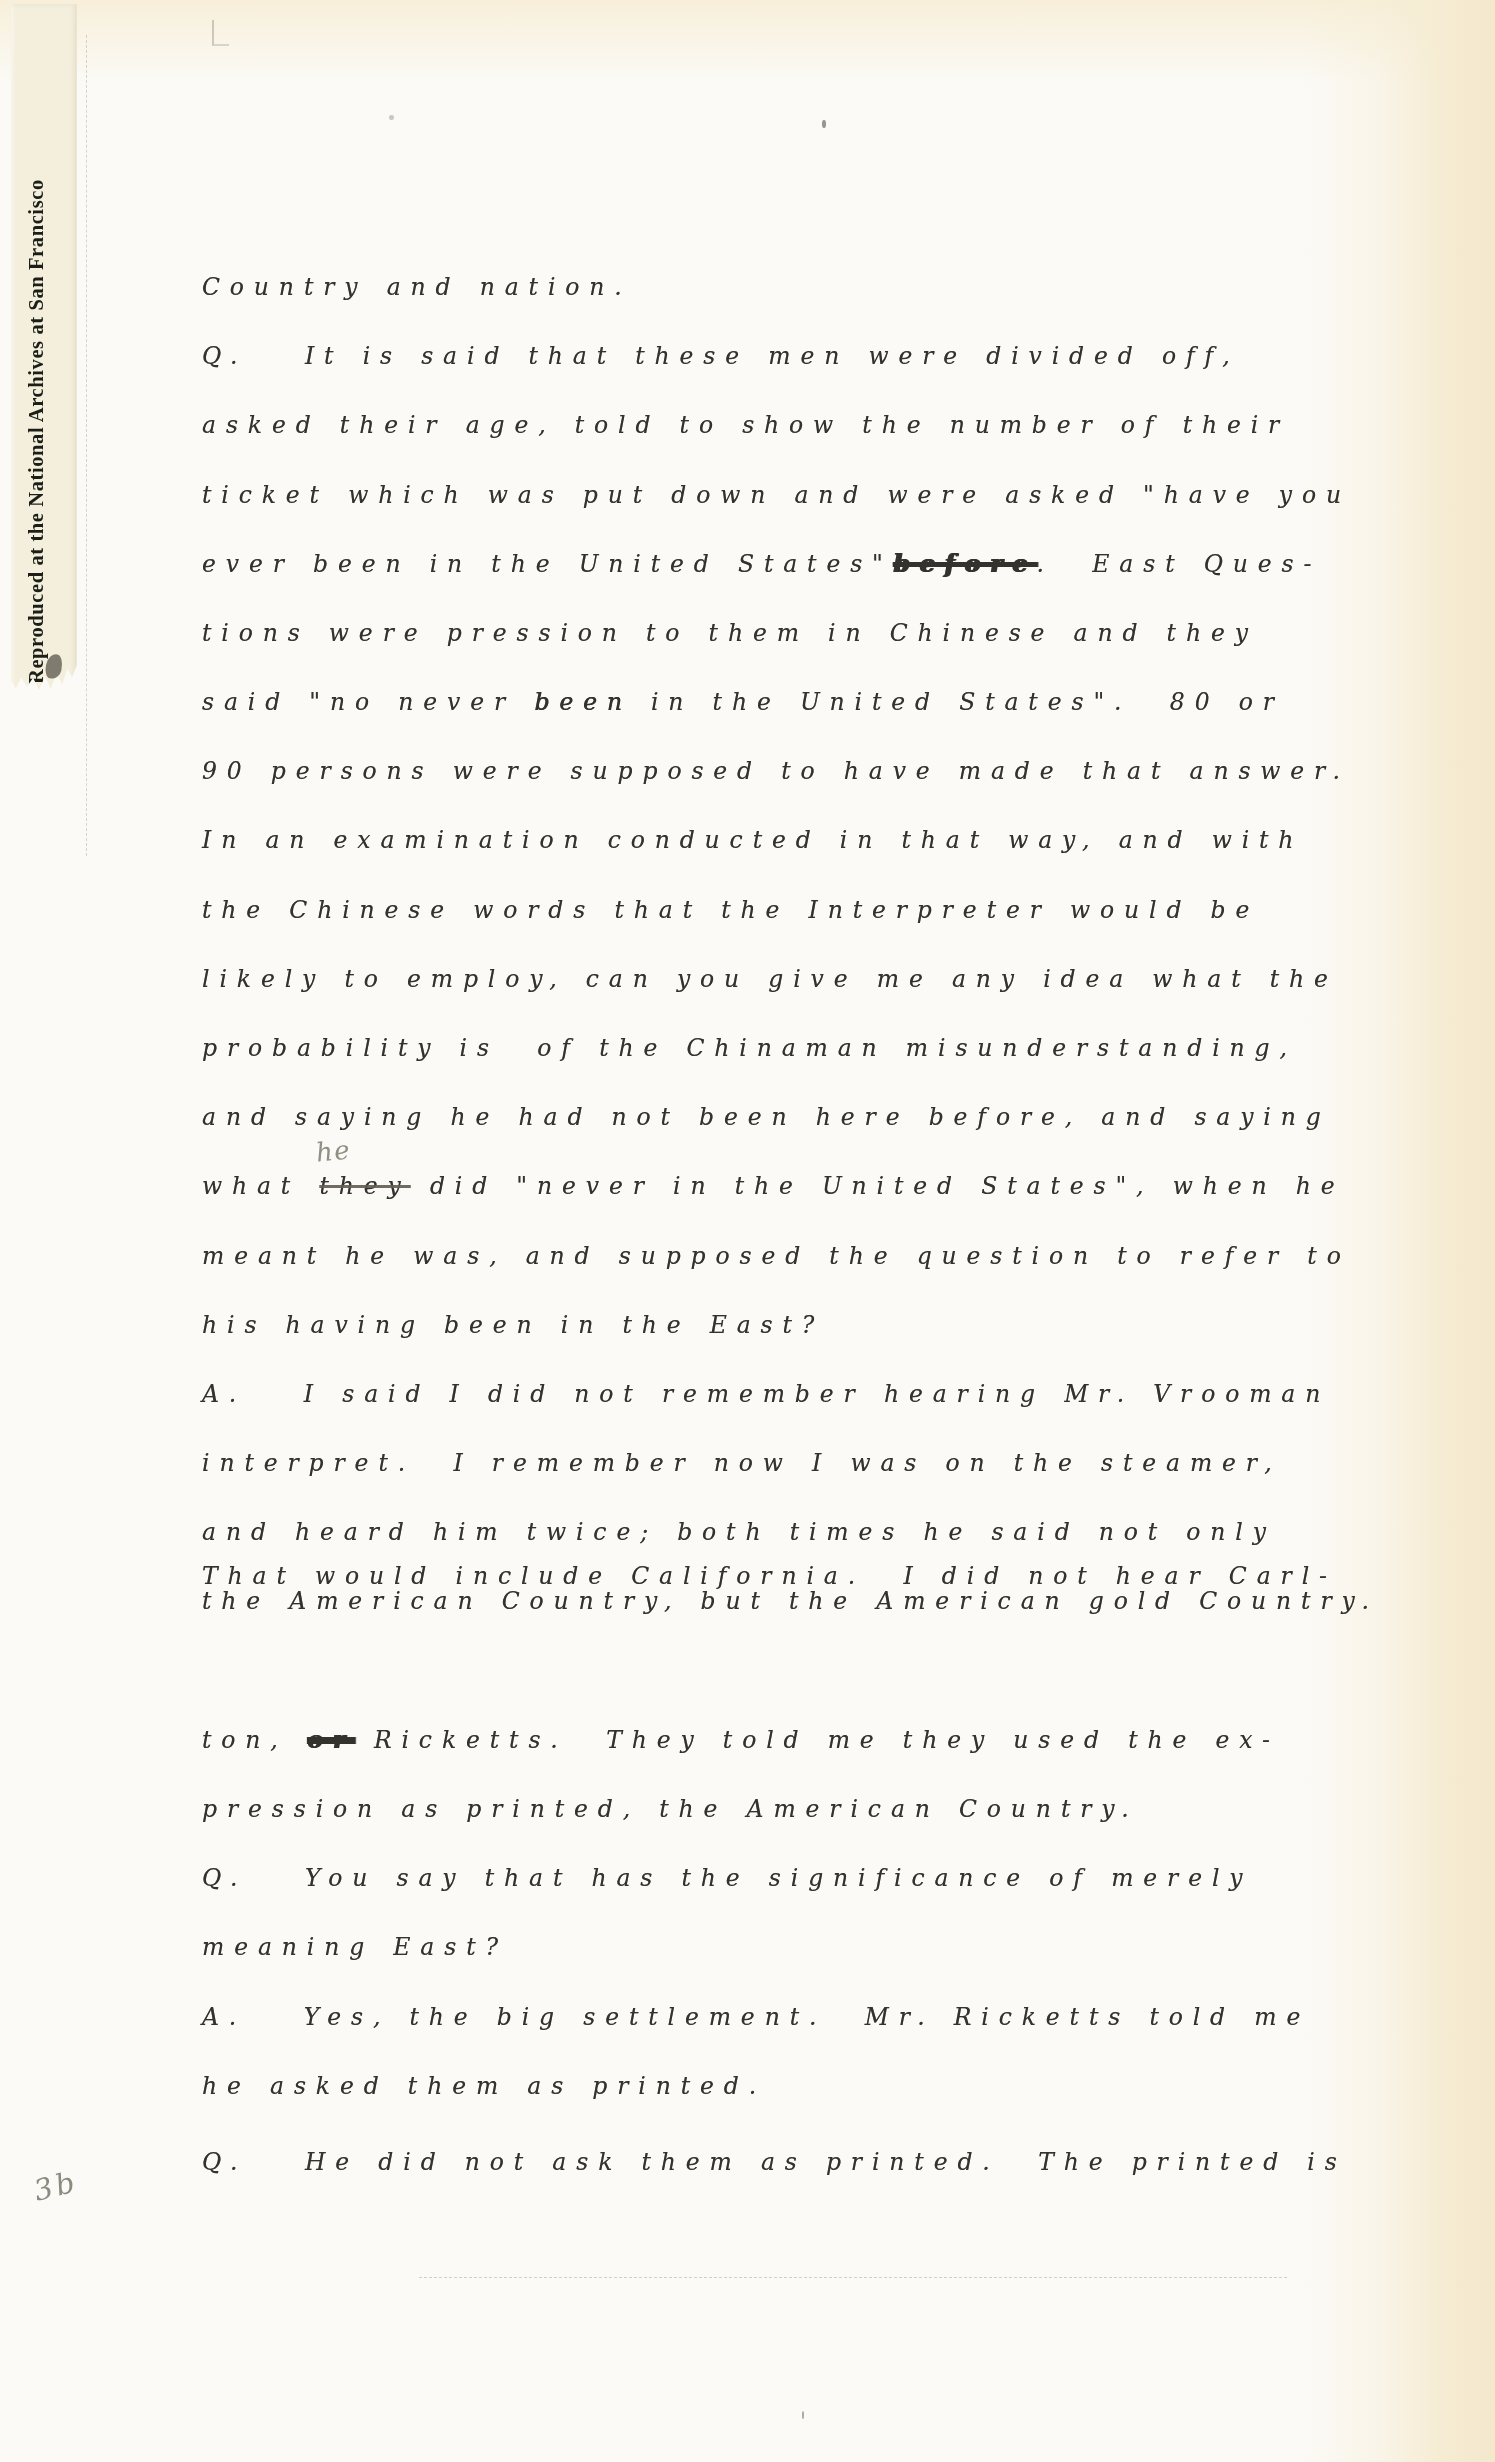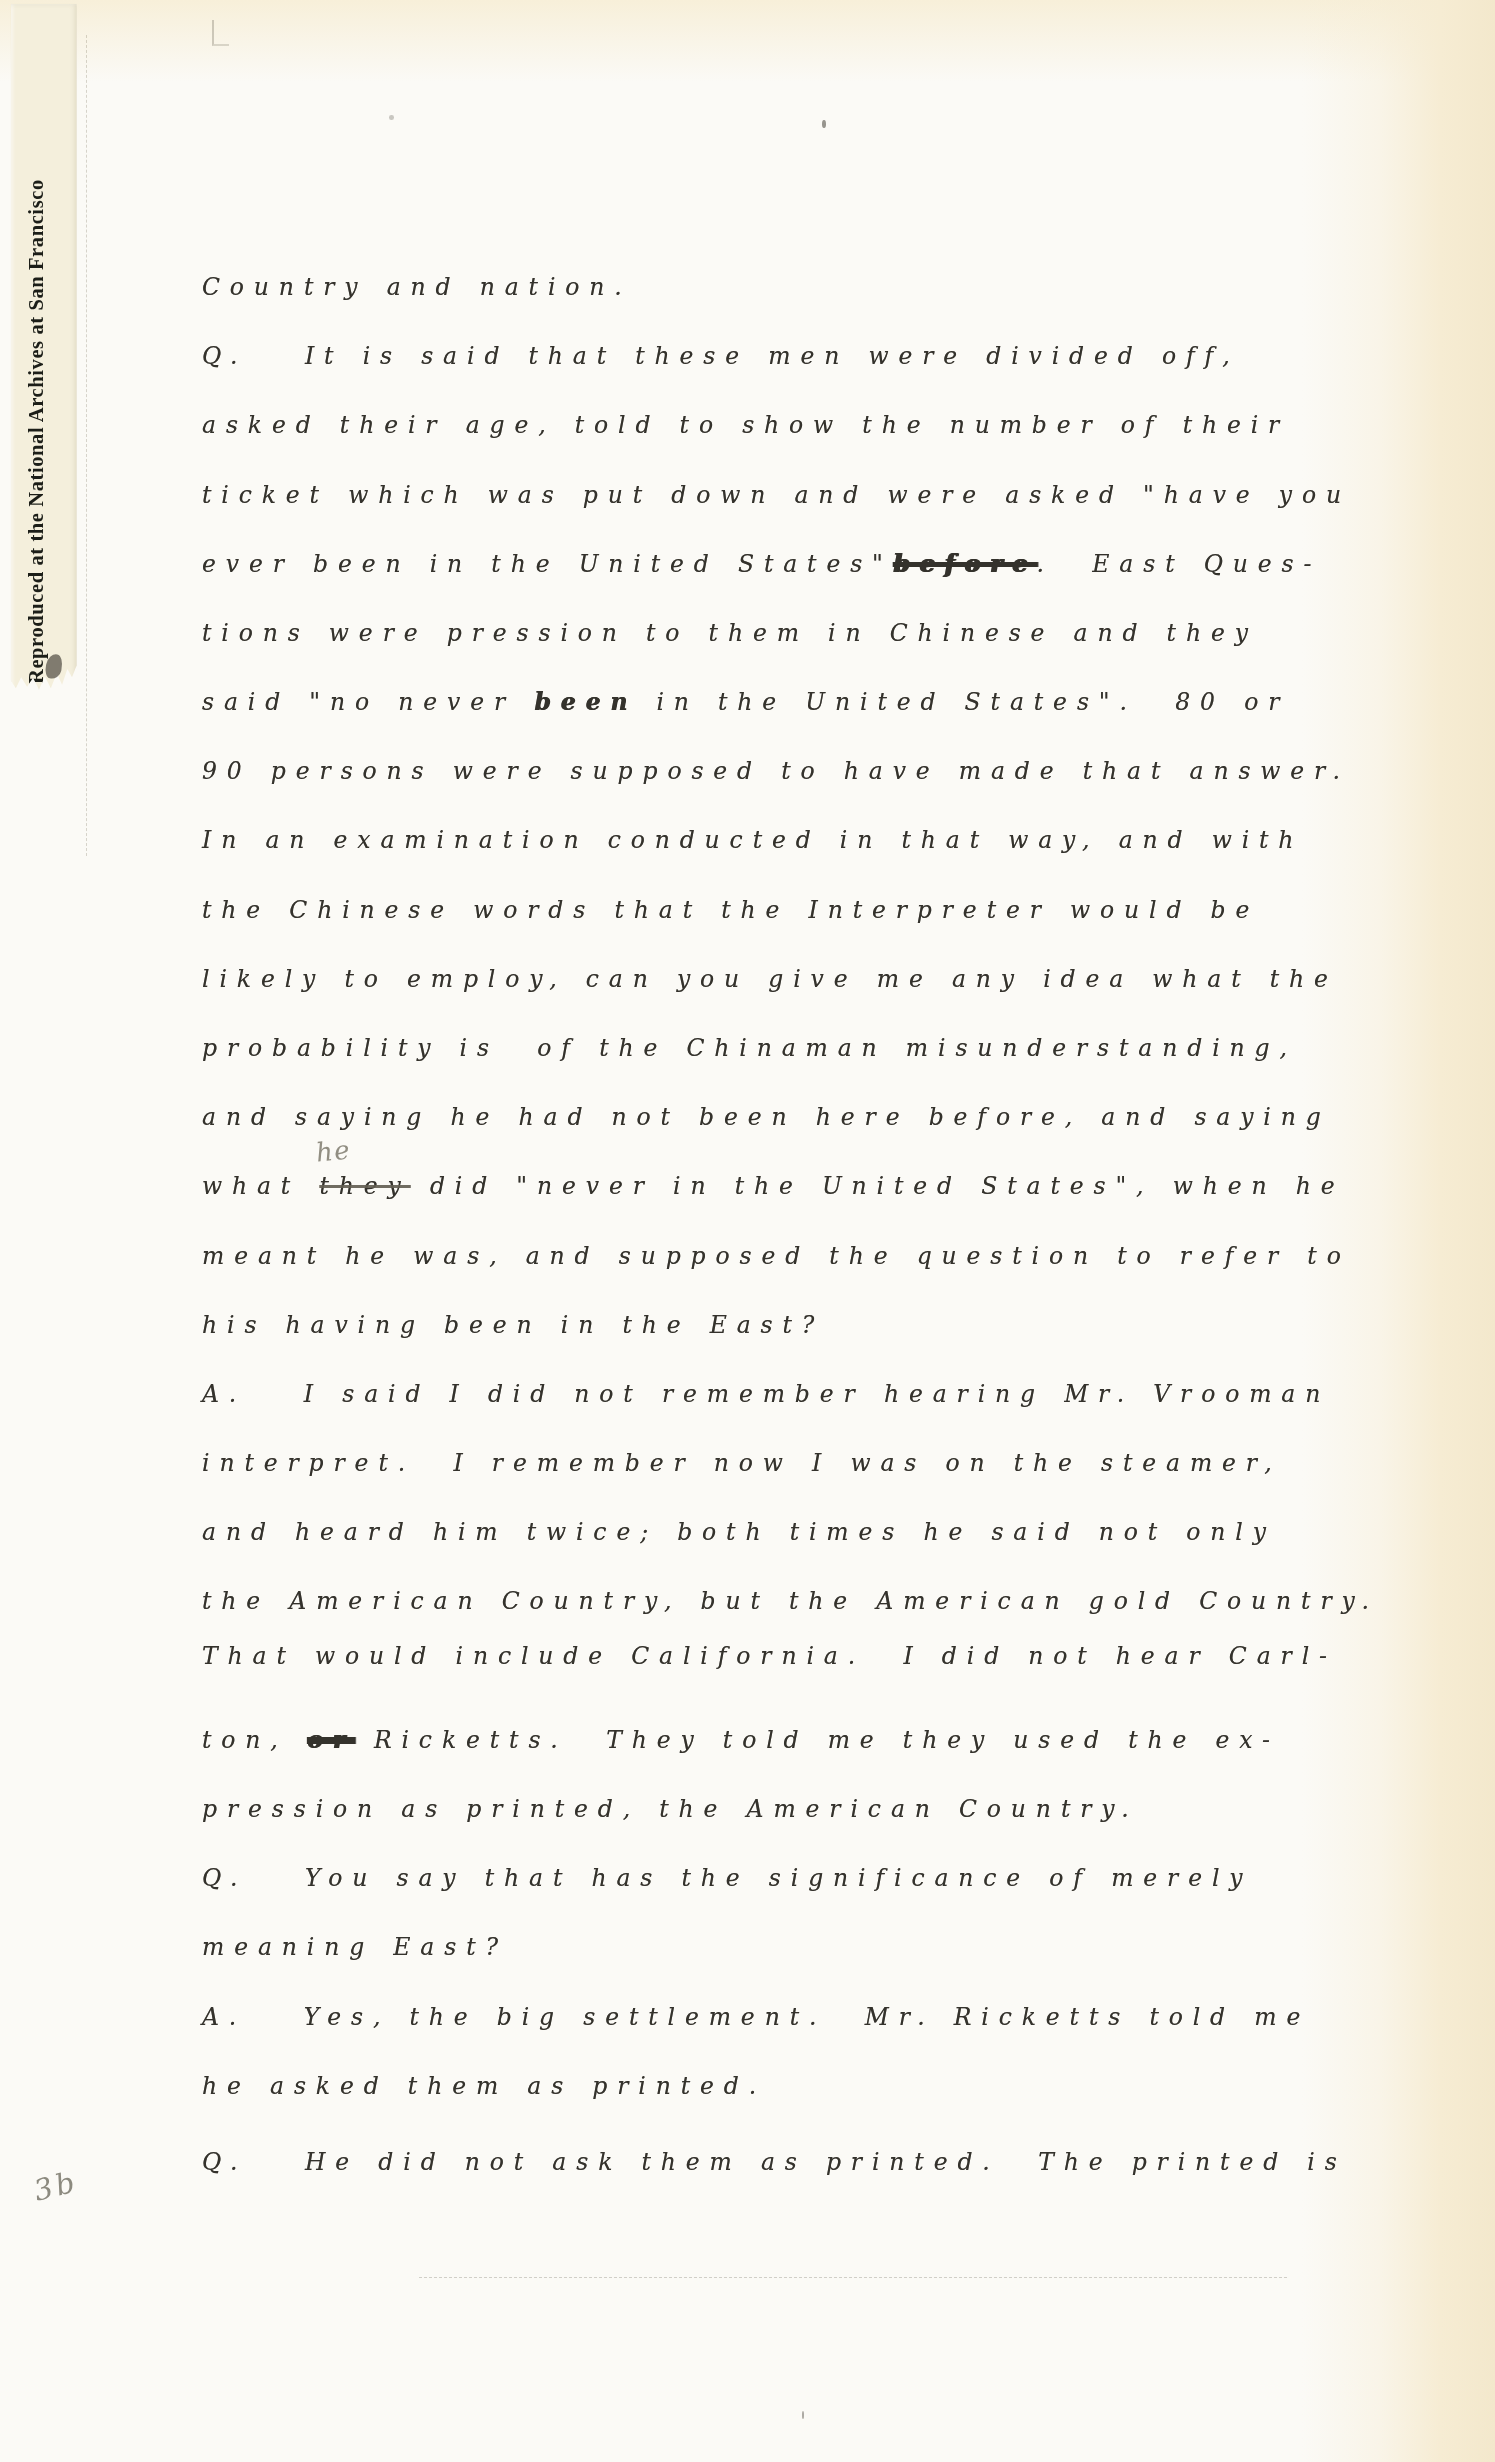--- a/index.html
+++ b/index.html
@@ -32,21 +32,21 @@
   
   .line{position:absolute;left:202px;font-size:23.5px;font-style:italic;
     letter-spacing:.42em;word-spacing:.08em;color:#34322c;white-space:pre;
     text-shadow:0 0 0.6px rgba(52,50,44,.55);margin-top:8px;}
   .struck-x{font-weight:700;text-decoration:line-through;text-decoration-thickness:5.3px;
     text-shadow:0.9px 0 0 currentColor,1.8px 0 0 currentColor,0 0 0.6px rgba(52,50,44,.55);font-style:italic;}
   .struck-heavy{font-weight:700;text-decoration:line-through;text-decoration-thickness:7px;
     text-shadow:1.2px 0 0 currentColor,0 0 0.6px rgba(52,50,44,.55);}
   .struck-pencil{text-decoration:line-through;text-decoration-color:rgba(105,100,88,.8);
     text-decoration-thickness:2.9px;}
-  .overstruck{font-weight:700;text-shadow:0.6px 0 0 currentColor,0 0 0.6px rgba(52,50,44,.55);}
+  .overstruck{font-weight:400;text-shadow:0.6px 0 0 currentColor,0 0 0.6px rgba(52,50,44,.55);}
   .pencil-note{position:absolute;left:114px;top:-36px;font-size:26px;font-style:italic;
     letter-spacing:.05em;color:rgba(130,126,114,.88);transform:rotate(-6deg);
     text-shadow:none;font-weight:400;}
   .pencil-page-num{position:absolute;left:34px;top:2169px;font-size:29px;font-style:italic;
     color:rgba(120,117,106,.85);transform:rotate(-14deg);letter-spacing:.12em;}
 
   
   .dotted-rule{position:absolute;left:419px;top:2277px;width:868px;height:0;
     border-top:1.8px dashed rgba(90,85,70,.26);}
   .corner-mark{position:absolute;left:212px;top:20px;width:15.2px;height:23.5px;
@@ -86,21 +86,21 @@
   <div class="line" style="top:957px">likely to employ, can you give me any idea what the</div>
   <div class="line" style="top:1026px">probability is  of the Chinaman misunderstanding,</div>
   <div class="line" style="top:1095px">and saying he had not been here before, and saying</div>
   <div class="line" style="top:1164px"><span class="pencil-note">he</span><span>what </span><span class="struck-pencil">they</span><span> did "never in the United States", when he</span></div>
   <div class="line" style="top:1234px">meant he was, and supposed the question to refer to</div>
   <div class="line" style="top:1303px">his having been in the East?</div>
   <div class="line" style="top:1372px">A.   I said I did not remember hearing Mr. Vrooman</div>
   <div class="line" style="top:1441px">interpret.  I remember now I was on the steamer,</div>
   <div class="line" style="top:1510px">and heard him twice; both times he said not only</div>
   <div class="line" style="top:1579px">the American Country, but the American gold Country.</div>
-  <div class="line" style="top:1634px">That would include California.  I did not hear Carl-</div>
+  <div class="line" style="top:1554px">That would include California.  I did not hear Carl-</div>
   <div class="line" style="top:1718px"><span>ton, </span><span class="struck-heavy">or</span><span> Ricketts.  They told me they used the ex-</span></div>
   <div class="line" style="top:1787px">pression as printed, the American Country.</div>
   <div class="line" style="top:1856px">Q.   You say that has the significance of merely</div>
   <div class="line" style="top:1925px">meaning East?</div>
   <div class="line" style="top:1995px">A.   Yes, the big settlement.  Mr. Ricketts told me</div>
   <div class="line" style="top:2064px">he asked them as printed.</div>
   <div class="line" style="top:2140px">Q.   He did not ask them as printed.  The printed is</div>
 </main>
 
 <div class="pencil-page-num">3b</div>

